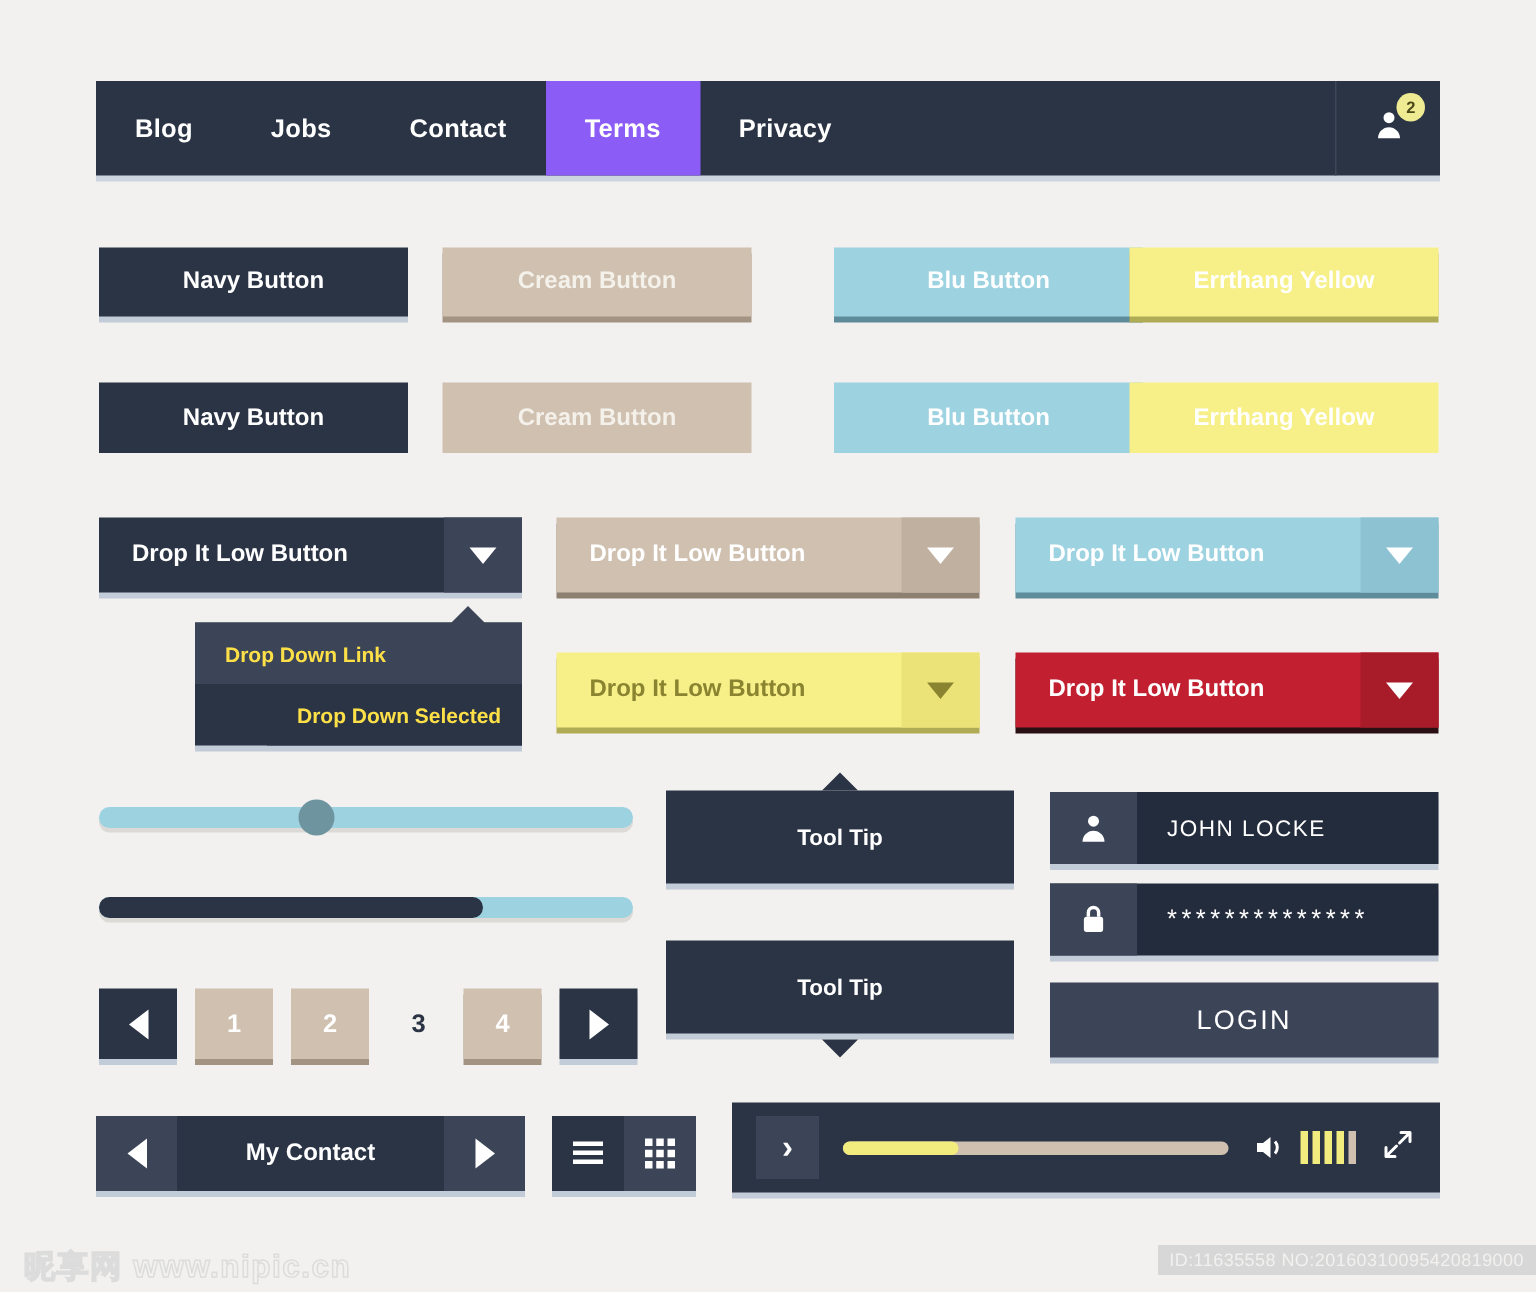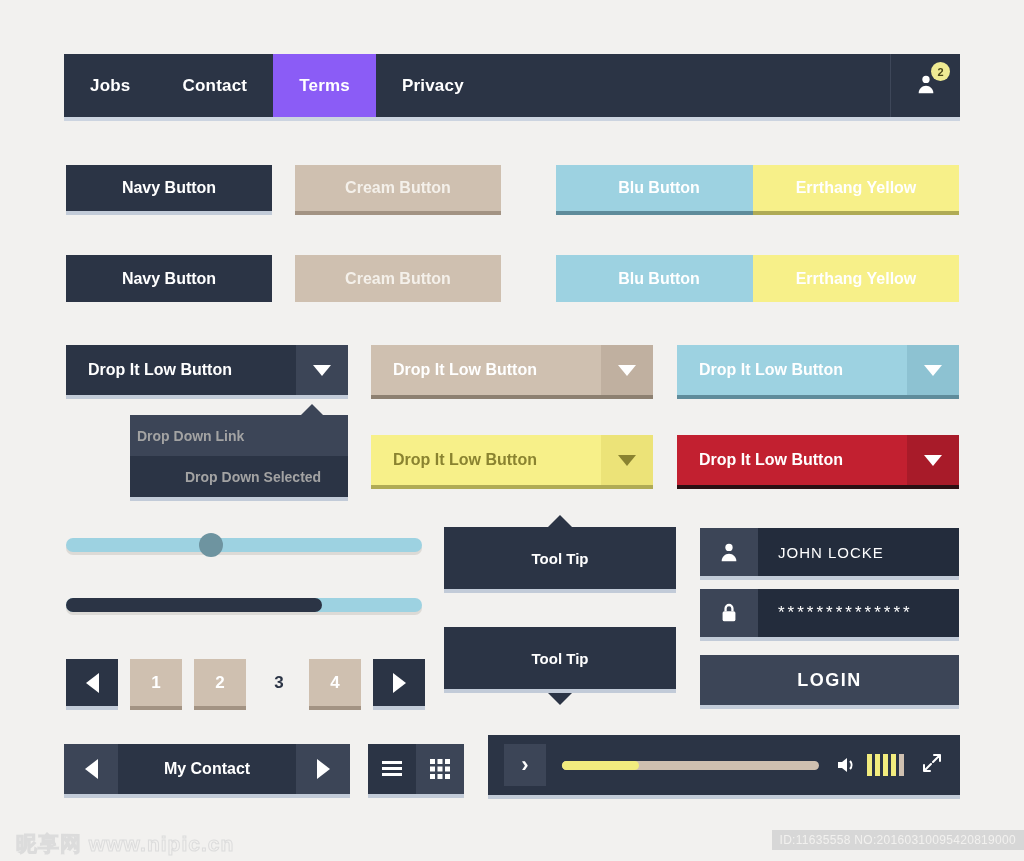--- a/index.html
+++ b/index.html
@@ -93,22 +93,22 @@
     position: absolute; left: 130px; top: 415px; width: 218px;
     background: #2b3445; box-shadow: 0 4px 0 0 #c2cbd8;
   }
   .ddpanel .caret {
     position: absolute; top: -11px; right: 24px;
     width: 0; height: 0;
     border-left: 12px solid transparent; border-right: 12px solid transparent;
     border-bottom: 12px solid #3c4557;
   }
   .dditem {
-    height: 41px; display: flex; align-items: center; padding-left: 7px;
-    color: #a3a3a3; font-size: 14px; font-weight: bold;
+    height: 41px; display: flex; align-items: center; padding-left: 20px;
+    color: #fde047; font-size: 14px; font-weight: bold;
   }
   .dditem.link { background: #3c4557; }
   .dditem.selected { background: #2b3445; margin-left: 48px; }
 
   
   .slider-track {
     position: absolute; height: 14px; border-radius: 7px;
     background: #9dd2e1; box-shadow: 0 3px 0 0 #dcdad6;
   }
   .slider-handle {
@@ -149,21 +149,21 @@
   }
   .field .ico svg { width: 22px; height: 22px; fill: #ffffff; }
   .field .val {
     flex: 1; display: flex; align-items: center; padding-left: 20px;
     color: #ffffff; font-size: 15px; letter-spacing: 1px;
   }
   .field .val.pw { letter-spacing: 3px; font-size: 17px; }
   .login-btn {
     position: absolute; height: 50px; background: #3c4557; color: #ffffff;
     display: flex; align-items: center; justify-content: center;
-    font-size: 18px; letter-spacing: 1.5px; box-shadow: 0 4px 0 0 #c2cbd8; font-weight: bold;
+    font-size: 18px; letter-spacing: 1.5px; box-shadow: 0 4px 0 0 #c2cbd8;
   }
 
   
   .pg {
     position: absolute; width: 52px; height: 47px;
     display: flex; align-items: center; justify-content: center;
     font-size: 17px; font-weight: bold;
   }
   .pg-nav { background: #2b3445; box-shadow: 0 4px 0 0 #c2cbd8; }
   .pg-num { background: #cfc0b0; color: #ffffff; box-shadow: 0 4px 0 0 #a39383; }
@@ -239,20 +239,23 @@
     background: #d7d7d7; color: #f2f1ef;
     font-size: 12px; padding: 3px 8px; letter-spacing: .3px;
   }
 </style>
 </head>
 <body>
 
 <div class="stage">
 
   <div class="navbar">
+    <div class="nav-item">
+        <span>Blog</span>
+      </div>
     <div class="nav-item">
         <span>Jobs</span>
       </div>
     <div class="nav-item">
         <span>Contact</span>
       </div>
     <div class="nav-item active">
         <span>Terms</span>
       </div>
     <div class="nav-item">

